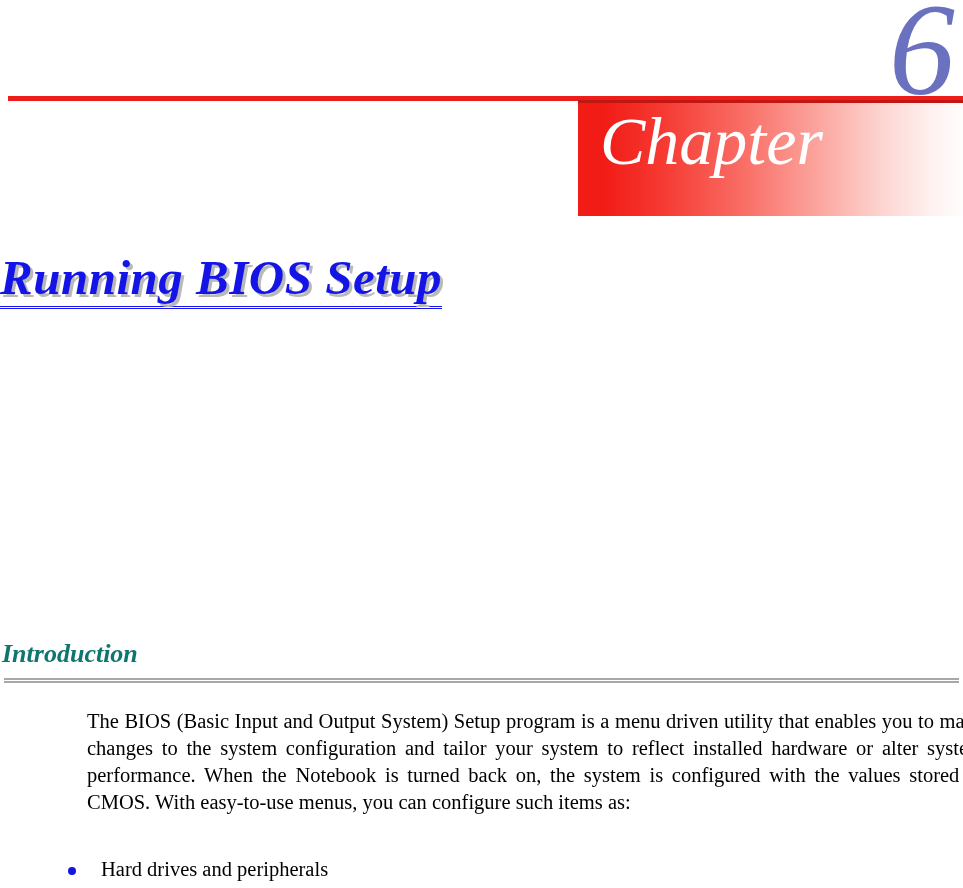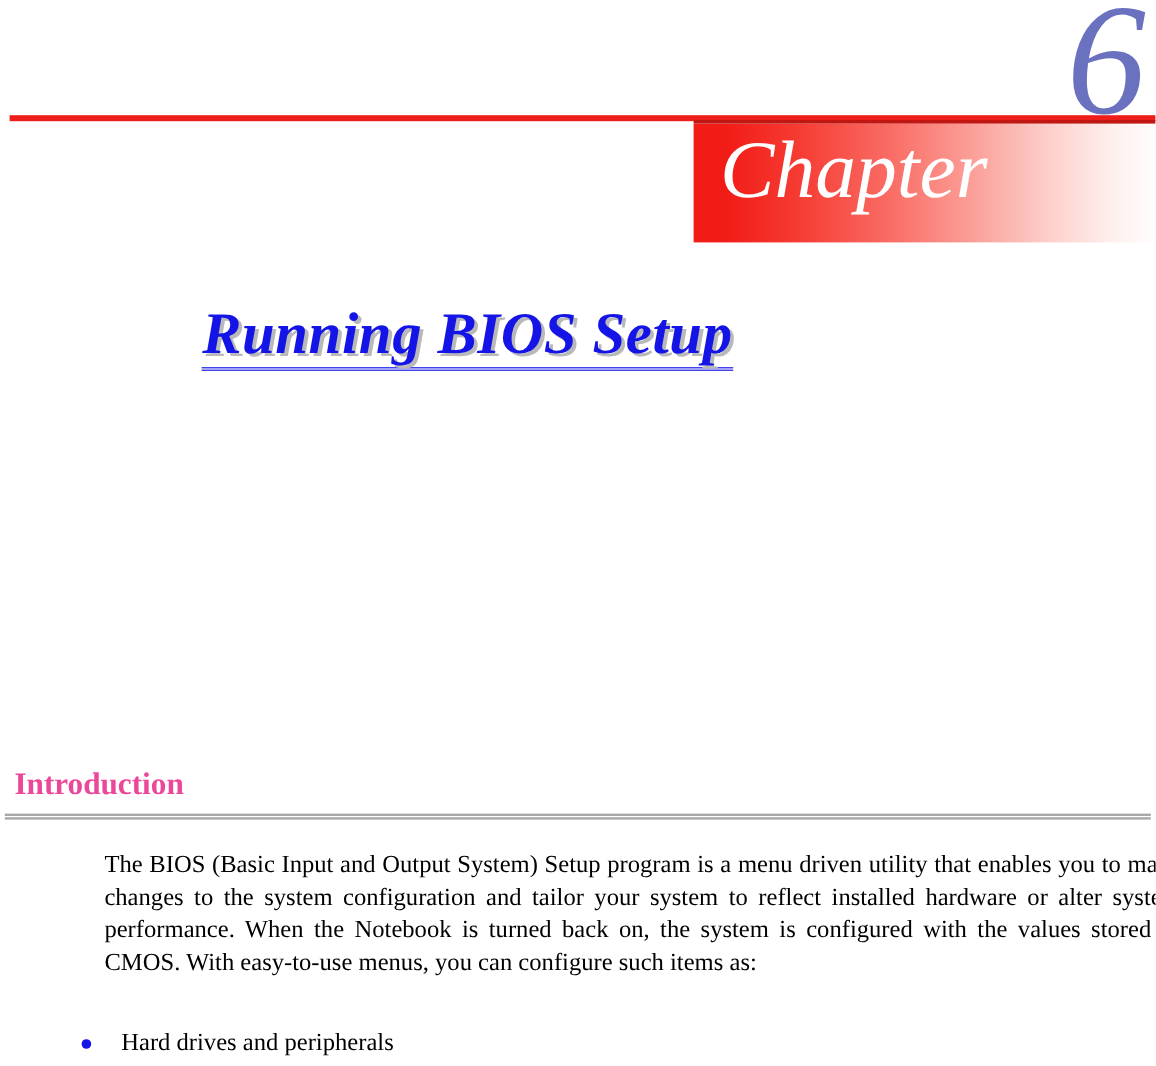--- a/index.html
+++ b/index.html
@@ -39,21 +39,21 @@
     height: 5px;
     background: #ee1d19;
   }
 
   
   .chapter-banner {
     position: absolute;
     left: 578px;
     top: 100px;
     width: 385px;
-    height: 102px;
+    height: 116px;
     background: linear-gradient(to right,
         #f21c17 0%,
         #f21c17 7%,
         #f53a32 22%,
         #f96b63 42%,
         #fba49d 62%,
         #fdd2ce 78%,
         #fef0ee 91%,
         #fffdfd 100%);
     border-top: 3px solid #c11712;
@@ -72,46 +72,46 @@
     line-height: 1.0;
     white-space: nowrap;
   }
 
   
   .doc-title-wrap {
     position: absolute;
     left: 0;
     top: 252px;
     width: 779px;
-    text-align: center;
   }
   .doc-title {
     display: inline-block;
     font-family: "Liberation Serif", "DejaVu Serif", serif;
     font-size: 49px;
     font-style: italic;
     font-weight: bold;
     color: #1414e6;
     letter-spacing: 0.5px;
     line-height: 1.08;
     text-shadow: 3px 3px 0 #b9b9b9;
     border-bottom: 3px double #1414e6;
     padding-bottom: 1px;
     white-space: nowrap;
   }
 
   
   .section-heading {
     position: absolute;
-    left: 12px;
+    left: 2px;
     top: 640px;
     font-family: "Liberation Serif", "DejaVu Serif", serif;
     font-size: 26px;
+    font-style: italic;
     font-weight: bold;
-    color: #ec4899;
+    color: #0f766e;
     line-height: 1.1;
     white-space: nowrap;
   }
   .section-rule {
     position: absolute;
     left: 4px;
     top: 678px;
     width: 955px;
     height: 5px;
     border-top: 2px solid #a8a8a8;

